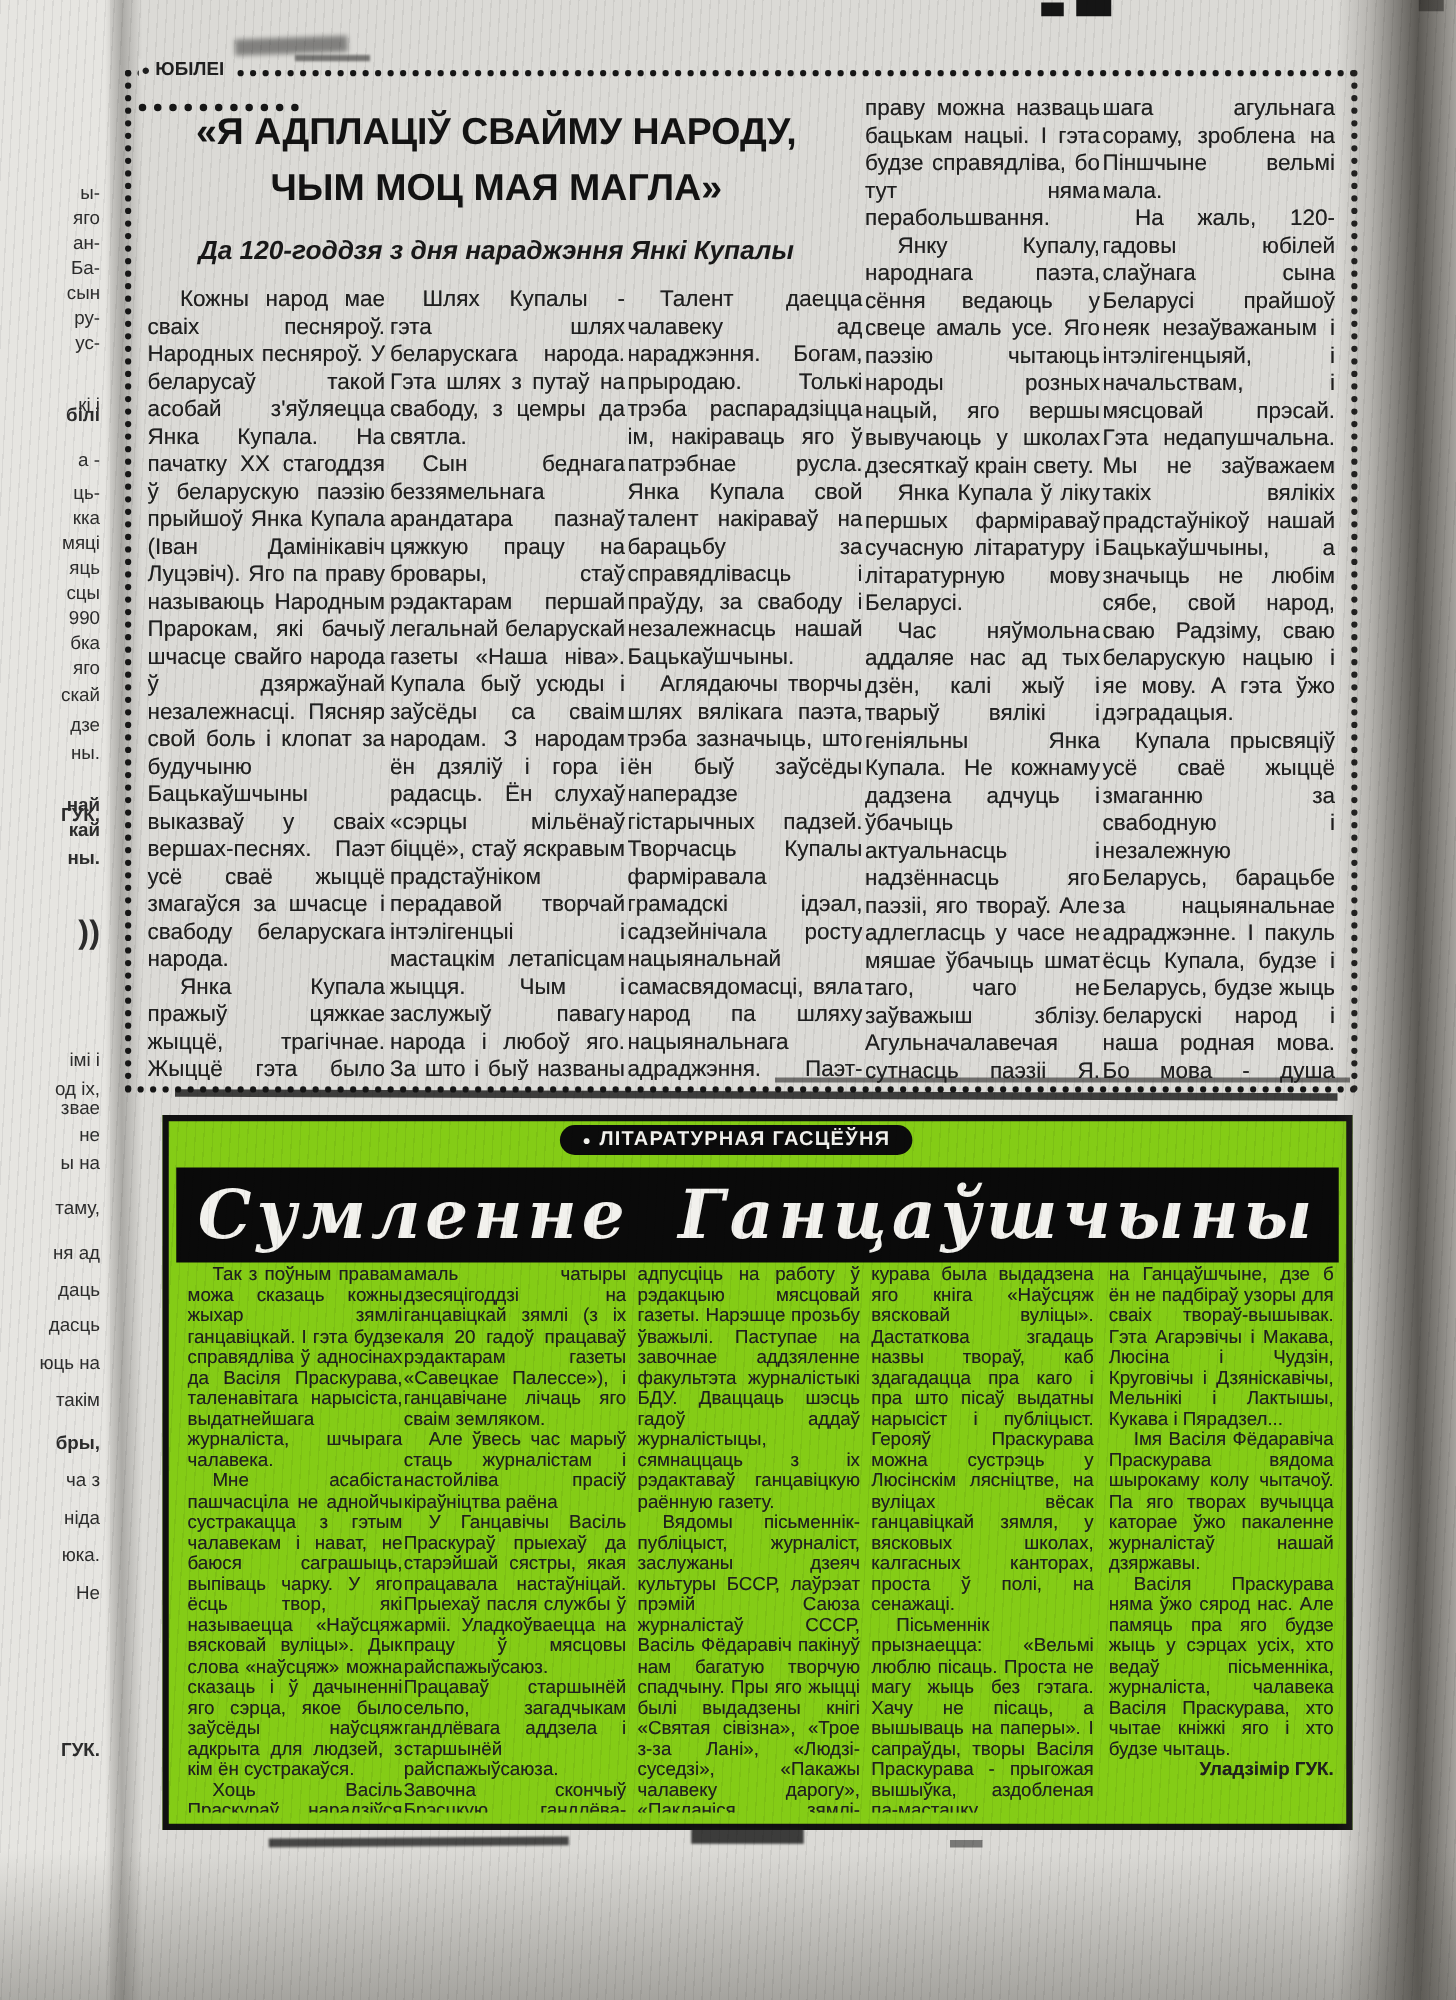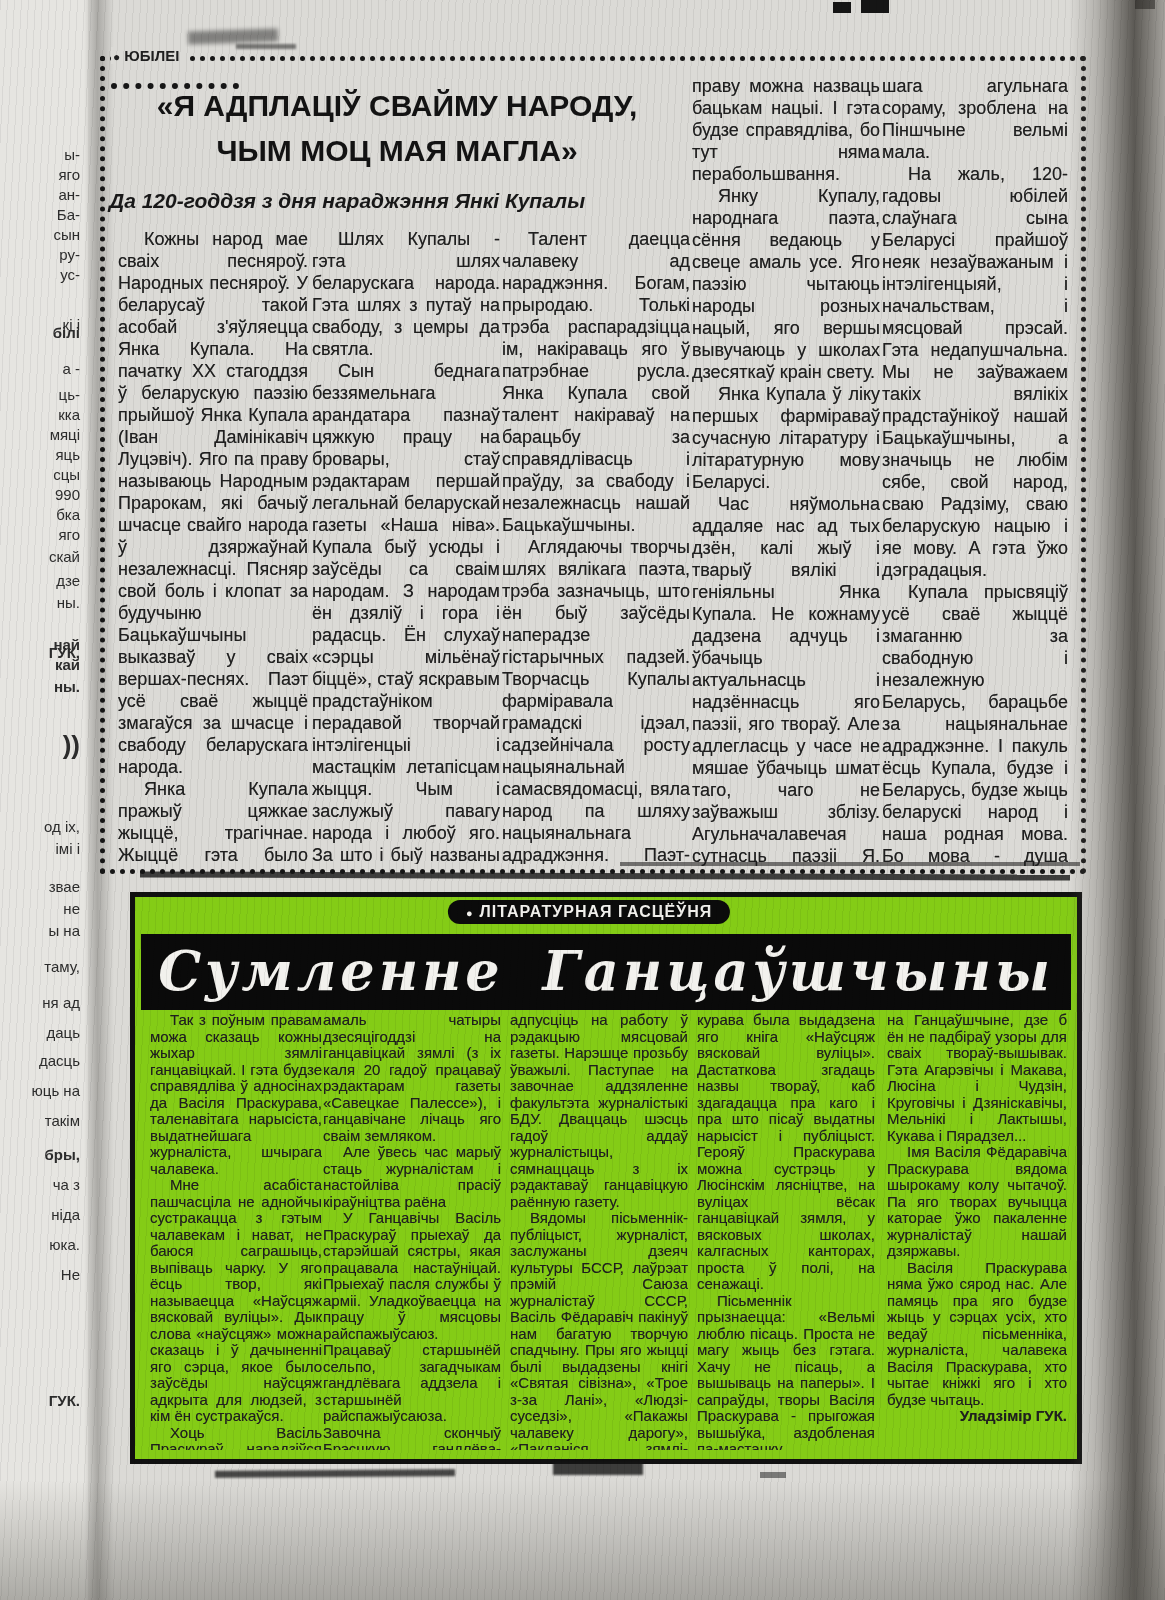--- a/index.html
+++ b/index.html
@@ -27,21 +27,21 @@
   .edge .fbig{font-size:26px;font-weight:bold;}
   
   .box1{position:absolute;left:100px;top:56px;width:986px;height:818px;
     border:5px dotted #161616;box-sizing:border-box;}
   .kicker1{position:absolute;left:6px;top:-14px;background:#dbdad6;padding:0 10px 0 2px;
     font-size:15px;font-weight:bold;white-space:nowrap;}
   .kicker1 .bullet{font-size:12px;margin-right:4px;}
   .dotrow{position:absolute;left:6px;top:22px;width:128px;border-top:6px dotted #161616;}
   .headline{position:absolute;left:4px;top:22px;width:576px;text-align:center;
     font-size:30px;line-height:45px;font-weight:bold;letter-spacing:0;color:#131313;}
-  .subhead{position:absolute;left:4px;top:128px;width:576px;text-align:left;
+  .subhead{position:absolute;left:4px;top:128px;width:576px;text-align:center;
     font-size:21px;font-weight:bold;font-style:italic;color:#181818;}
   .a1col{position:absolute;font-size:18px;line-height:22px;text-align:justify;overflow:hidden;
     text-shadow:0 0 .5px rgba(30,30,30,.55);}
   .a1col p{margin:0;text-indent:26px;}
   .a1col p.noind{text-indent:0;}
   .c1a1{left:13px;top:167px;width:190px;height:636px;}
   .c2a1{left:207px;top:167px;width:188px;height:636px;}
   .c3a1{left:397px;top:167px;width:188px;height:636px;}
   .c4a1{left:587px;top:14px;width:188px;height:792px;}
   .c5a1{left:777px;top:14px;width:186px;height:792px;}
@@ -94,21 +94,21 @@
     <span class="frag" style="top: 506px;">бка</span>
     <span class="frag" style="top: 526px;">яго</span>
     <span class="frag" style="top: 548px;">скай</span>
     <span class="frag" style="top: 572px;">дзе</span>
     <span class="frag" style="top: 594px;">ны.</span>
     <span class="frag fb" style="top: 632px; margin-top: 12px;">ГУК,</span>
     <span class="frag fb" style="top: 636px;">най</span>
     <span class="frag fb" style="top: 656px;">кай</span>
     <span class="frag fb" style="top: 678px;">ны.</span>
     <span class="frag fbig" style="top: 730px;">))</span>
-    <span class="frag" style="top: 818px;">од іх,</span>
+    <span class="frag" style="top: 863px;">од іх,</span>
     <span class="frag" style="top: 840px;">імі і</span>
     <span class="frag" style="top: 878px;">звае</span>
     <span class="frag" style="top: 900px;">не</span>
     <span class="frag" style="top: 922px;">ы на</span>
     <span class="frag" style="top: 958px;">таму,</span>
     <span class="frag" style="top: 994px;">ня ад</span>
     <span class="frag" style="top: 1024px;">даць</span>
     <span class="frag" style="top: 1052px;">дасць</span>
     <span class="frag" style="top: 1082px;">юць на</span>
     <span class="frag" style="top: 1112px;">такім</span>

